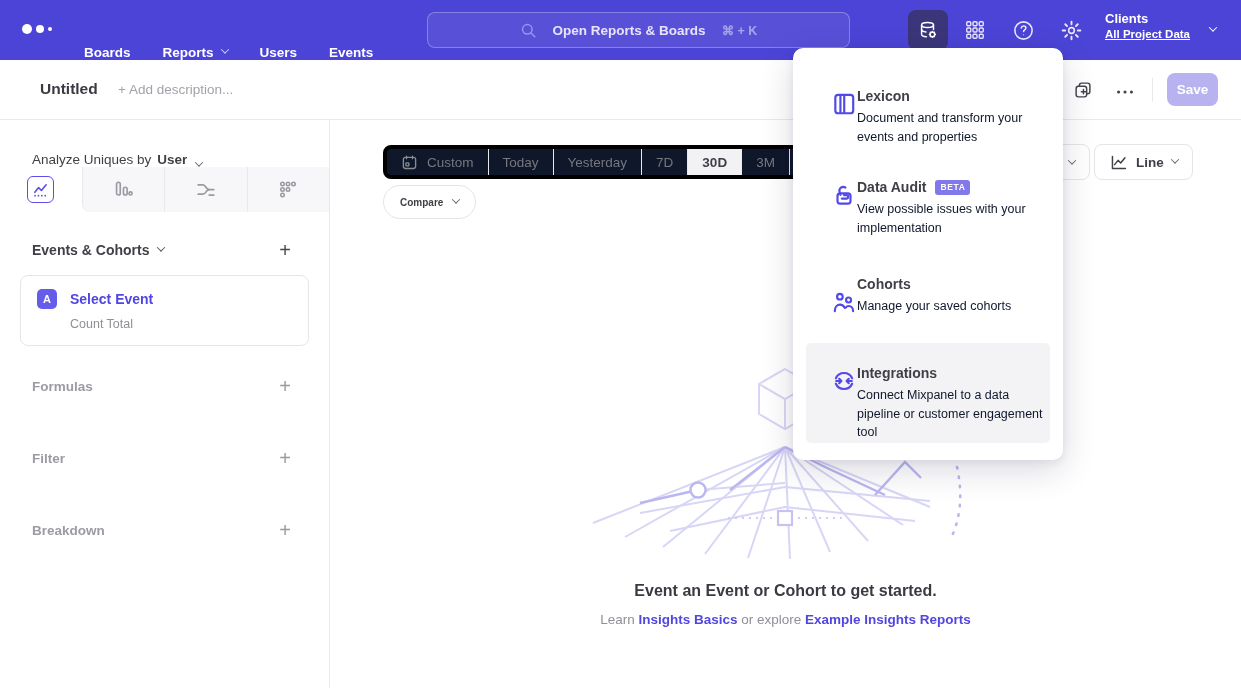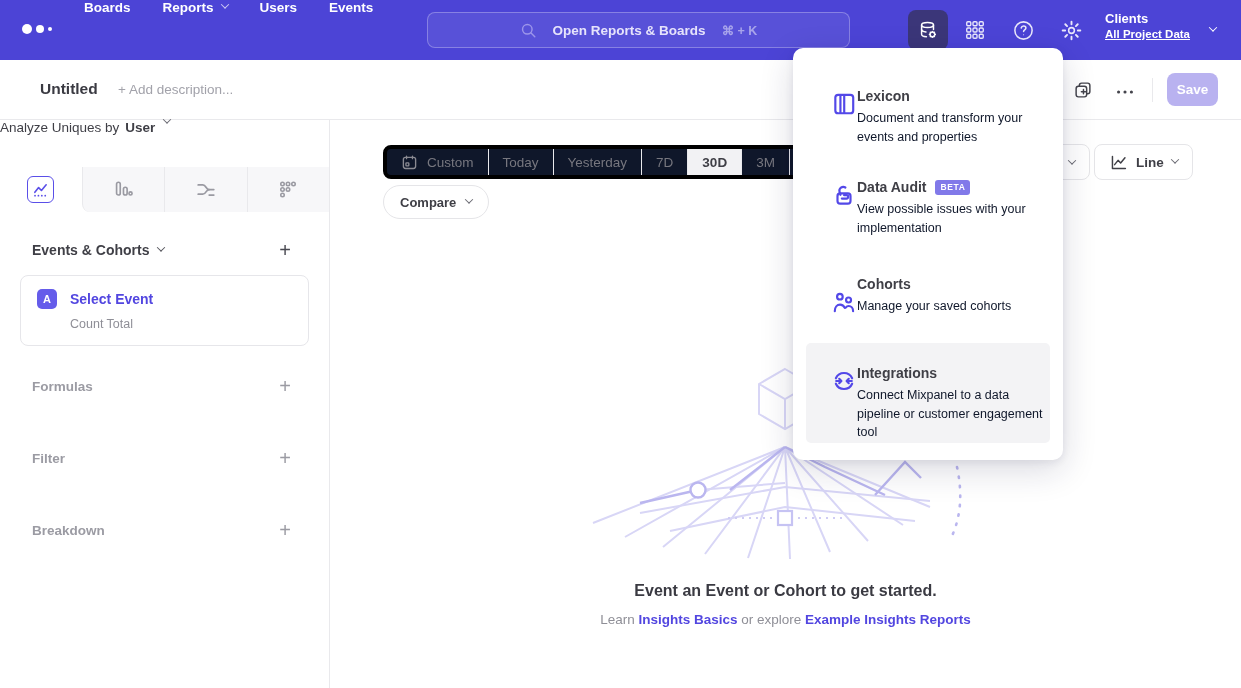--- a/index.html
+++ b/index.html
@@ -6,21 +6,21 @@
   html,body { width:1241px; height:688px; }
   body { font-family:"Liberation Sans", sans-serif; background:#fff; position:relative; overflow:hidden; color:#3c3c43; }
 
   
   .topnav { position:absolute; left:0; top:0; width:1241px; height:60px; background:#4c44d6; }
   .logo { position:absolute; left:22px; top:24px; display:flex; align-items:center; gap:4px; }
   .logo i { display:block; border-radius:50%; background:#fff; }
   .logo .d1 { width:10px; height:10px; }
   .logo .d2 { width:8px; height:8px; }
   .logo .d3 { width:4px; height:4px; }
-  .navlinks { position:absolute; left:84px; top:0; height:60px; display:flex; align-items:flex-start; gap:32px; }
+  .navlinks { position:absolute; left:84px; top:0; height:60px; display:flex; align-items:flex-end; gap:32px; }
   .navlink { color:#fff; font-size:13.5px; font-weight:600; display:flex; align-items:center; gap:8px; cursor:pointer; }
   .chev { display:inline-block; width:6px; height:6px; border-right:1.7px solid currentColor; border-bottom:1.7px solid currentColor; transform:rotate(45deg) translate(-1px,-1px); }
   .navlink .chev { color:#cfcbf4; margin-top:-3px; }
 
   .searchbar { position:absolute; left:427px; top:12px; width:423px; height:36px; border-radius:8px;
     background:rgba(255,255,255,0.07); border:1px solid rgba(255,255,255,0.28);
     display:flex; align-items:center; justify-content:center; gap:16px; cursor:pointer; }
   .searchbar .ph { color:#e6e3fb; font-size:13.5px; font-weight:600; }
   .searchbar .kbd { color:rgba(255,255,255,0.48); font-size:12.5px; font-weight:600; }
   .searchbar svg { color:#9c95ea; }
@@ -38,21 +38,21 @@
   .rheader { position:absolute; left:0; top:60px; width:1241px; height:60px; background:#fff; border-bottom:1px solid #e9e9ec;text-decoration:underline; }
   .rtitle { position:absolute; left:40px; top:20px; font-size:15.5px; font-weight:700; color:#3a3a42; }
   .rdesc { position:absolute; left:118px; top:22px; font-size:13.5px; color:#a2a2aa; cursor:text; }
   .h-icon { position:absolute; top:19px; width:22px; height:22px; color:#44444c; cursor:pointer; }
   .h-divider { position:absolute; left:1152px; top:18px; width:1px; height:24px; background:#e9e9ec; }
   .save-btn { position:absolute; left:1167px; top:13px; width:51px; height:33px; border-radius:8px; background:#b9b2f0;
     color:#fff; font-size:13.5px; font-weight:600; display:flex; align-items:center; justify-content:center; cursor:default; }
 
   
   .sidebar { position:absolute; left:0; top:120px; width:330px; bottom:0; background:#fff; border-right:1px solid #e9e9ec; }
-  .analyze { height:47px; display:flex; align-items:flex-start; font-size:13.5px; color:#3f3f46; }
+  .analyze { height:47px; display:flex; align-items:flex-end; padding-left:32px; font-size:13.5px; color:#3f3f46; }
   .analyze b { margin-left:6px; font-weight:700; }
   .analyze .chev { color:#6a6a72; margin-left:9px; margin-top:-2px; }
   .charttabs { height:45px; display:flex; }
   .ctab { flex:1; display:flex; align-items:center; justify-content:center; cursor:pointer; }
   .ctab.sel { background:#fff; }
   .ctab.gray { background:#f7f7f9; border-left:1px solid #e9e9ec; color:#9a9aa2; }
   .ctab.first-gray { border-bottom-left-radius:8px; }
   .sel-icon-box { width:27px; height:27px; border:1.5px solid #5a4fe8; border-radius:6px; color:#5a4fe8;
     display:flex; align-items:center; justify-content:center; }
   .srow { display:flex; align-items:center; padding:0 38px 0 32px; }
@@ -73,21 +73,21 @@
   
   .main { position:absolute; left:330px; top:120px; right:0; bottom:0; background:#fff; }
   .rangebar { position:absolute; left:53px; top:25px; height:34px; display:flex; align-items:stretch;
     border:4px solid #000000; border-radius:8px; background:#0f172a; z-index:1; overflow:hidden; }
   .seg { display:flex; align-items:center; gap:9px; padding:0 14px; font-size:13.5px; color:#77777f;
     border-left:1px solid #e9e9ec; cursor:pointer; white-space:nowrap; }
   .seg:first-child { border-left:none; }
   .seg.sel { background:#f2f2f4; color:#3f3f46; font-weight:700; }
   .seg svg { color:#8a8a92; }
   .compare-btn { position:absolute; left:53px; top:65px; height:34px; border:1px solid #e5e5e8; border-radius:17px;
-    display:flex; align-items:center; gap:10px; padding:0 16px; font-size:13px; font-weight:600; color:#3f3f46;
+    display:flex; align-items:center; gap:10px; padding:0 16px; font-size:10px; font-weight:600; color:#3f3f46;
     background:#fff; cursor:pointer; z-index:1; }
   .compare-btn .chev, .linebtn .chev { color:#6a6a72; margin-top:-2px; }
   .hidden-dd { position:absolute; left:675px; top:24px; width:85px; height:36px; border:1px solid #e5e5e8;
     border-radius:8px; background:#fff; z-index:1; cursor:pointer; }
   .hidden-dd .chev { position:absolute; right:14px; top:14px; color:#6a6a72; }
   .linebtn { position:absolute; left:764px; top:24px; width:99px; height:36px; border:1px solid #e5e5e8;
     border-radius:8px; background:#fff; display:flex; align-items:center; justify-content:center; gap:8px;
     font-size:13.5px; font-weight:600; color:#3f3f46; cursor:pointer; z-index:1; }
   .illus { position:absolute; left:255px; top:235px; z-index:0; }
   .empty-title { position:absolute; left:0; right:0; top:462px; text-align:center; font-size:16px; font-weight:700; color:#3a3a42; }

